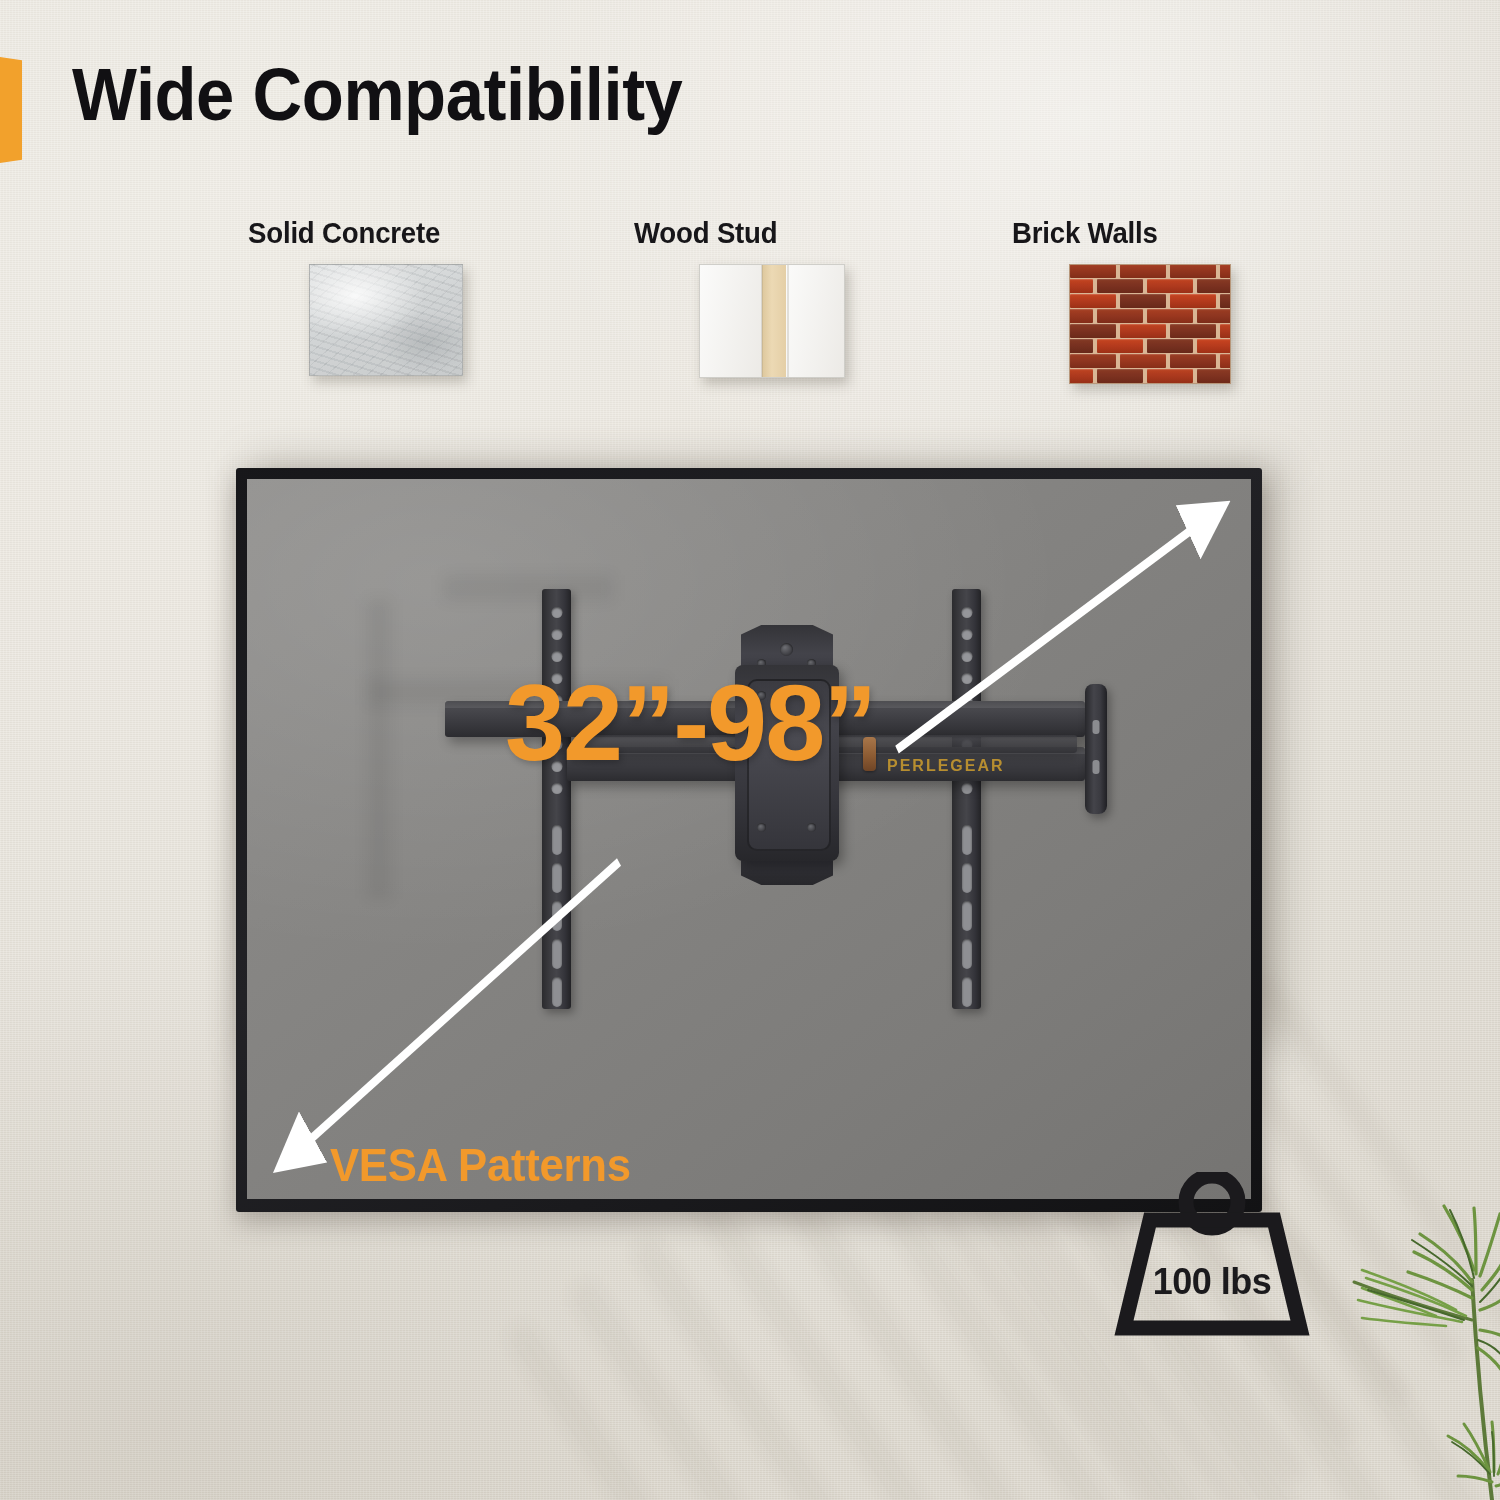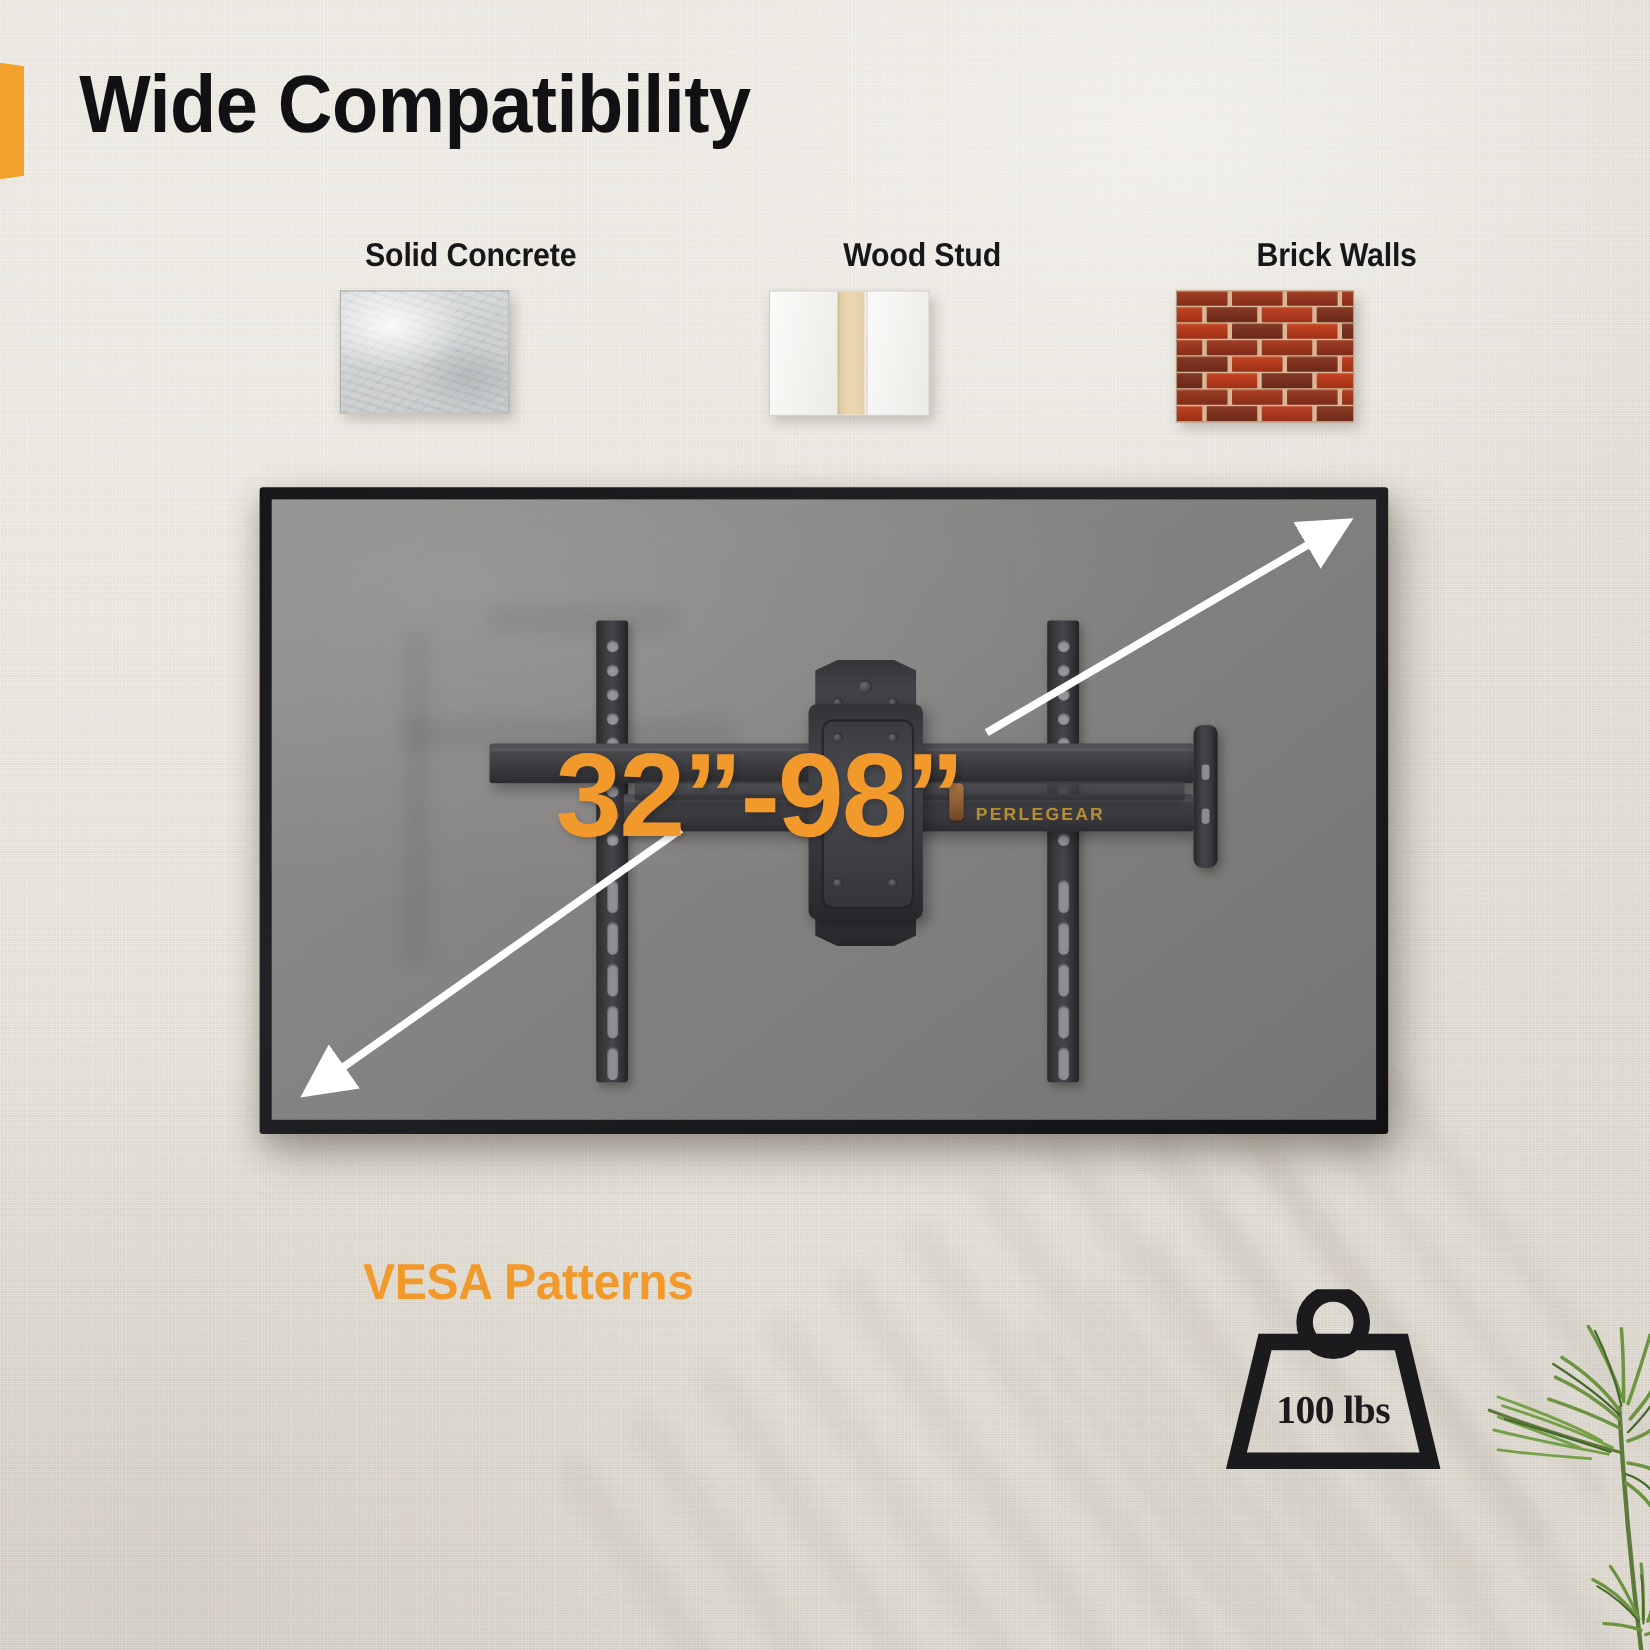--- a/index.html
+++ b/index.html
@@ -57,21 +57,21 @@
   .page-title{
     position:absolute;left:72px;top:58px;
     font-size:74px;font-weight:700;color:#111013;
     letter-spacing:-.5px;line-height:1;
     font-family:"Liberation Sans", sans-serif;
     transform:scaleX(.93);transform-origin:0 0;
   }
 
   
   .walltypes{position:absolute;left:0;top:216px;width:1500px;height:200px;}
-  .wt{position:absolute;text-align:right;}
+  .wt{position:absolute;text-align:left;}
   .wt-label{
     font-size:30px;font-weight:700;color:#171619;letter-spacing:-.2px;
     transform:scaleX(.92);
   }
   .wt-swatch{
     margin:14px auto 0;position:relative;
     box-shadow:4px 6px 11px rgba(90,82,70,.30);
   }
   .wt1{left:236px;top:0;width:300px;}
   .wt2{left:622px;top:0;width:300px;}
@@ -112,21 +112,21 @@
     background:linear-gradient(180deg,#9e3f25 0%,#8d3520 55%,#7d2d1a 100%);
     box-shadow:inset 0 1px 1px rgba(255,255,255,.16);
   }
 
   
   .tv-shadow{
     position:absolute;left:250px;top:462px;width:1030px;height:590px;
     background:rgba(96,88,76,.30);filter:blur(20px);border-radius:4px;
   }
   .tv{
-    position:absolute;left:236px;top:443px;width:1026px;height:588px;
+    position:absolute;left:236px;top:468px;width:1026px;height:744px;
     background:linear-gradient(150deg,#17171a 0%,#222226 40%,#121214 100%);
     padding:13px;box-sizing:border-box;border-radius:3px;
     box-shadow:0 10px 26px rgba(70,62,52,.34);
   }
   .tv-screen{
     position:absolute;left:11px;top:11px;right:11px;bottom:13px;
     background:
       radial-gradient(110% 90% at 18% 14%, rgba(255,255,255,.12), rgba(255,255,255,0) 58%),
       linear-gradient(142deg,#8e8d8b 0%,#858482 38%,#7d7c7a 72%,#757472 100%);
     overflow:hidden;
@@ -214,21 +214,21 @@
   }
   .vesa-line{
     font-size:45px;color:#1b1a1d;line-height:1.37;
     letter-spacing:-.6px;white-space:nowrap;
     transform:scaleX(.95);
     font-family:"Liberation Sans", sans-serif;
   }
 
   
   .maxload{position:absolute;left:1082px;top:1172px;width:260px;text-align:center;}
-  .weight-ico{position:relative;width:206px;height:168px;margin:0 auto;font-family:Liberation Serif, serif;}
+  .weight-ico{position:relative;width:206px;height:168px;margin:0 auto;}
   .weight-ico svg{display:block;}
   .weight-val{
     position:absolute;left:0;right:0;top:89px;text-align:center;
     font-size:36px;font-weight:700;color:#1b1a1d;letter-spacing:-.5px;
   }
   .maxload-label{
     margin-top:18px;font-size:36px;font-weight:700;color:#1b1a1d;letter-spacing:-.3px;
   }
 
   

